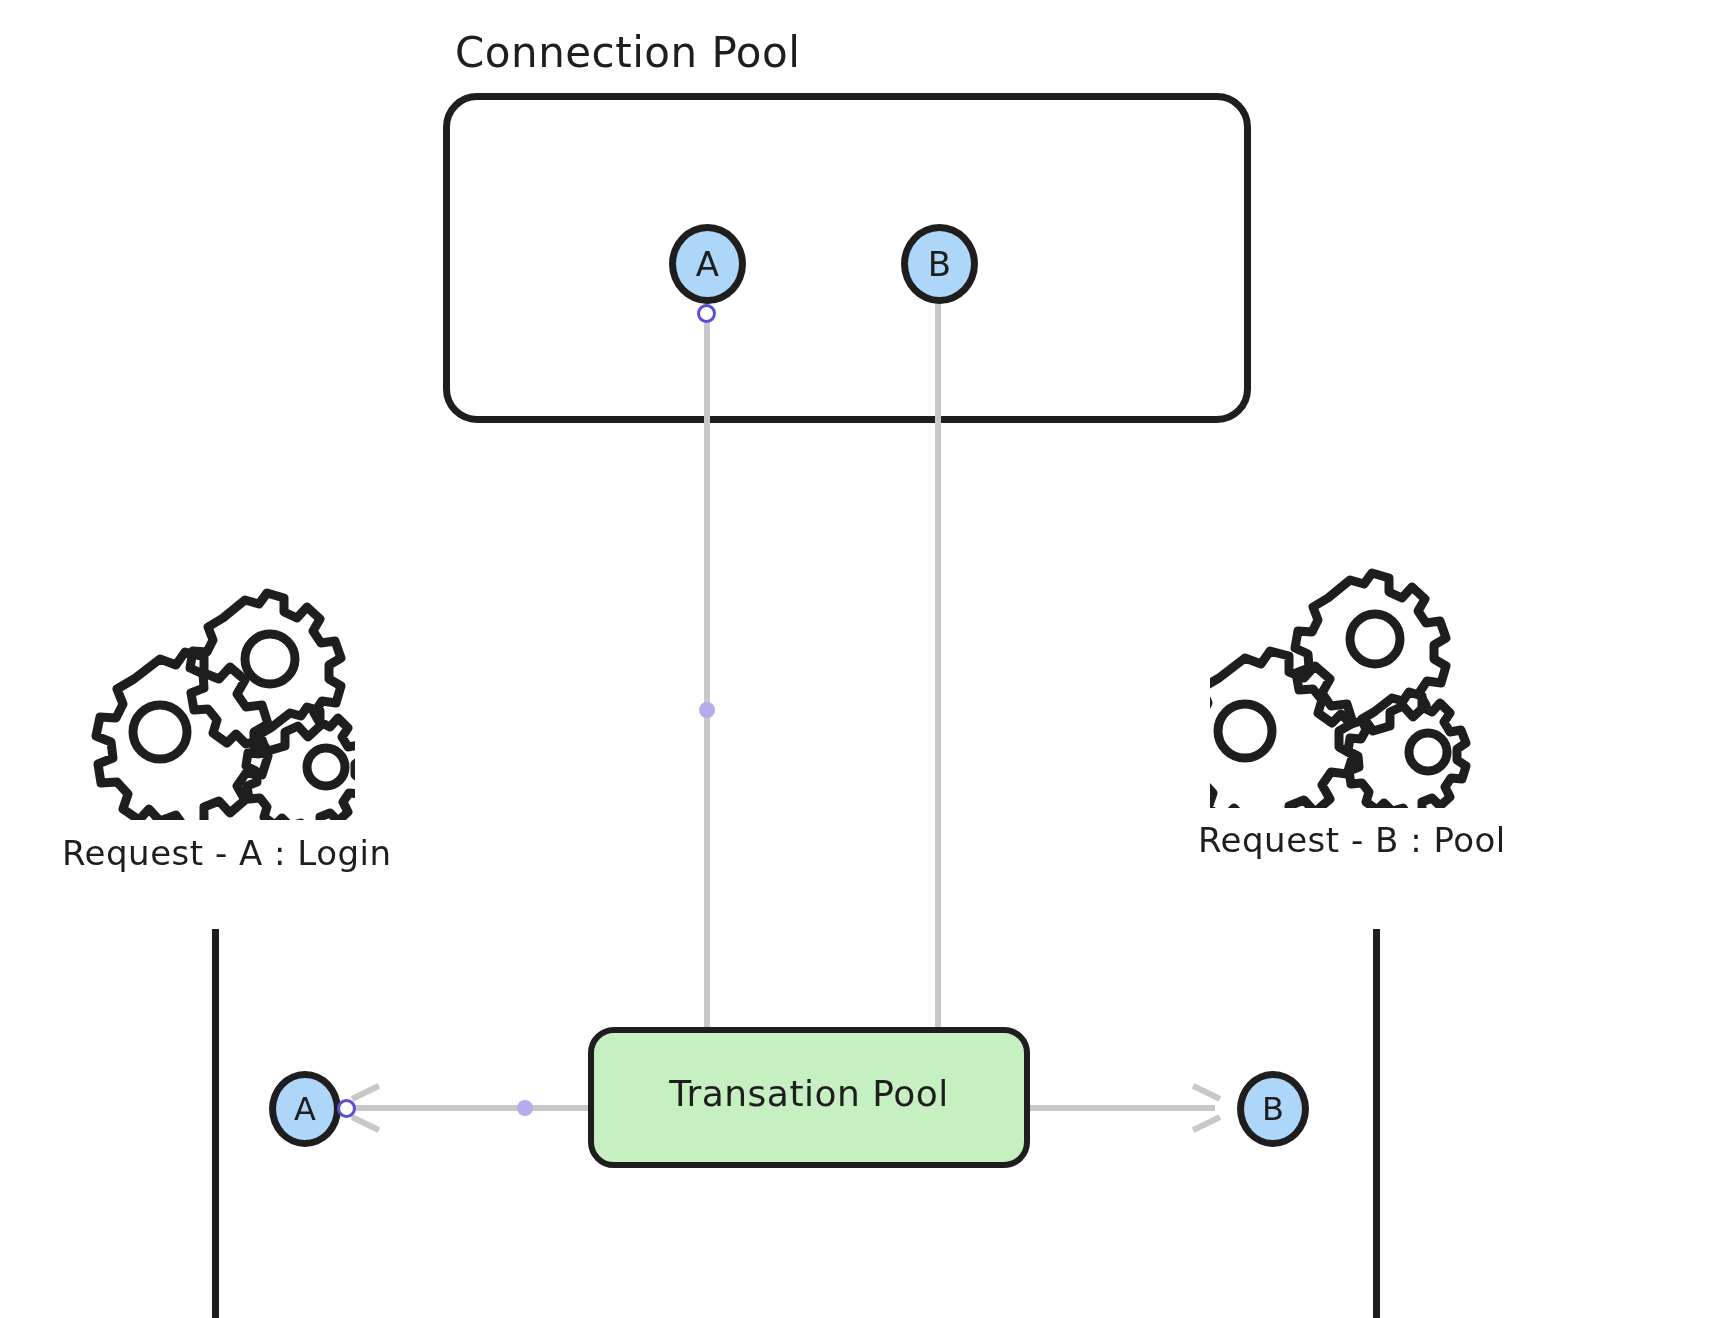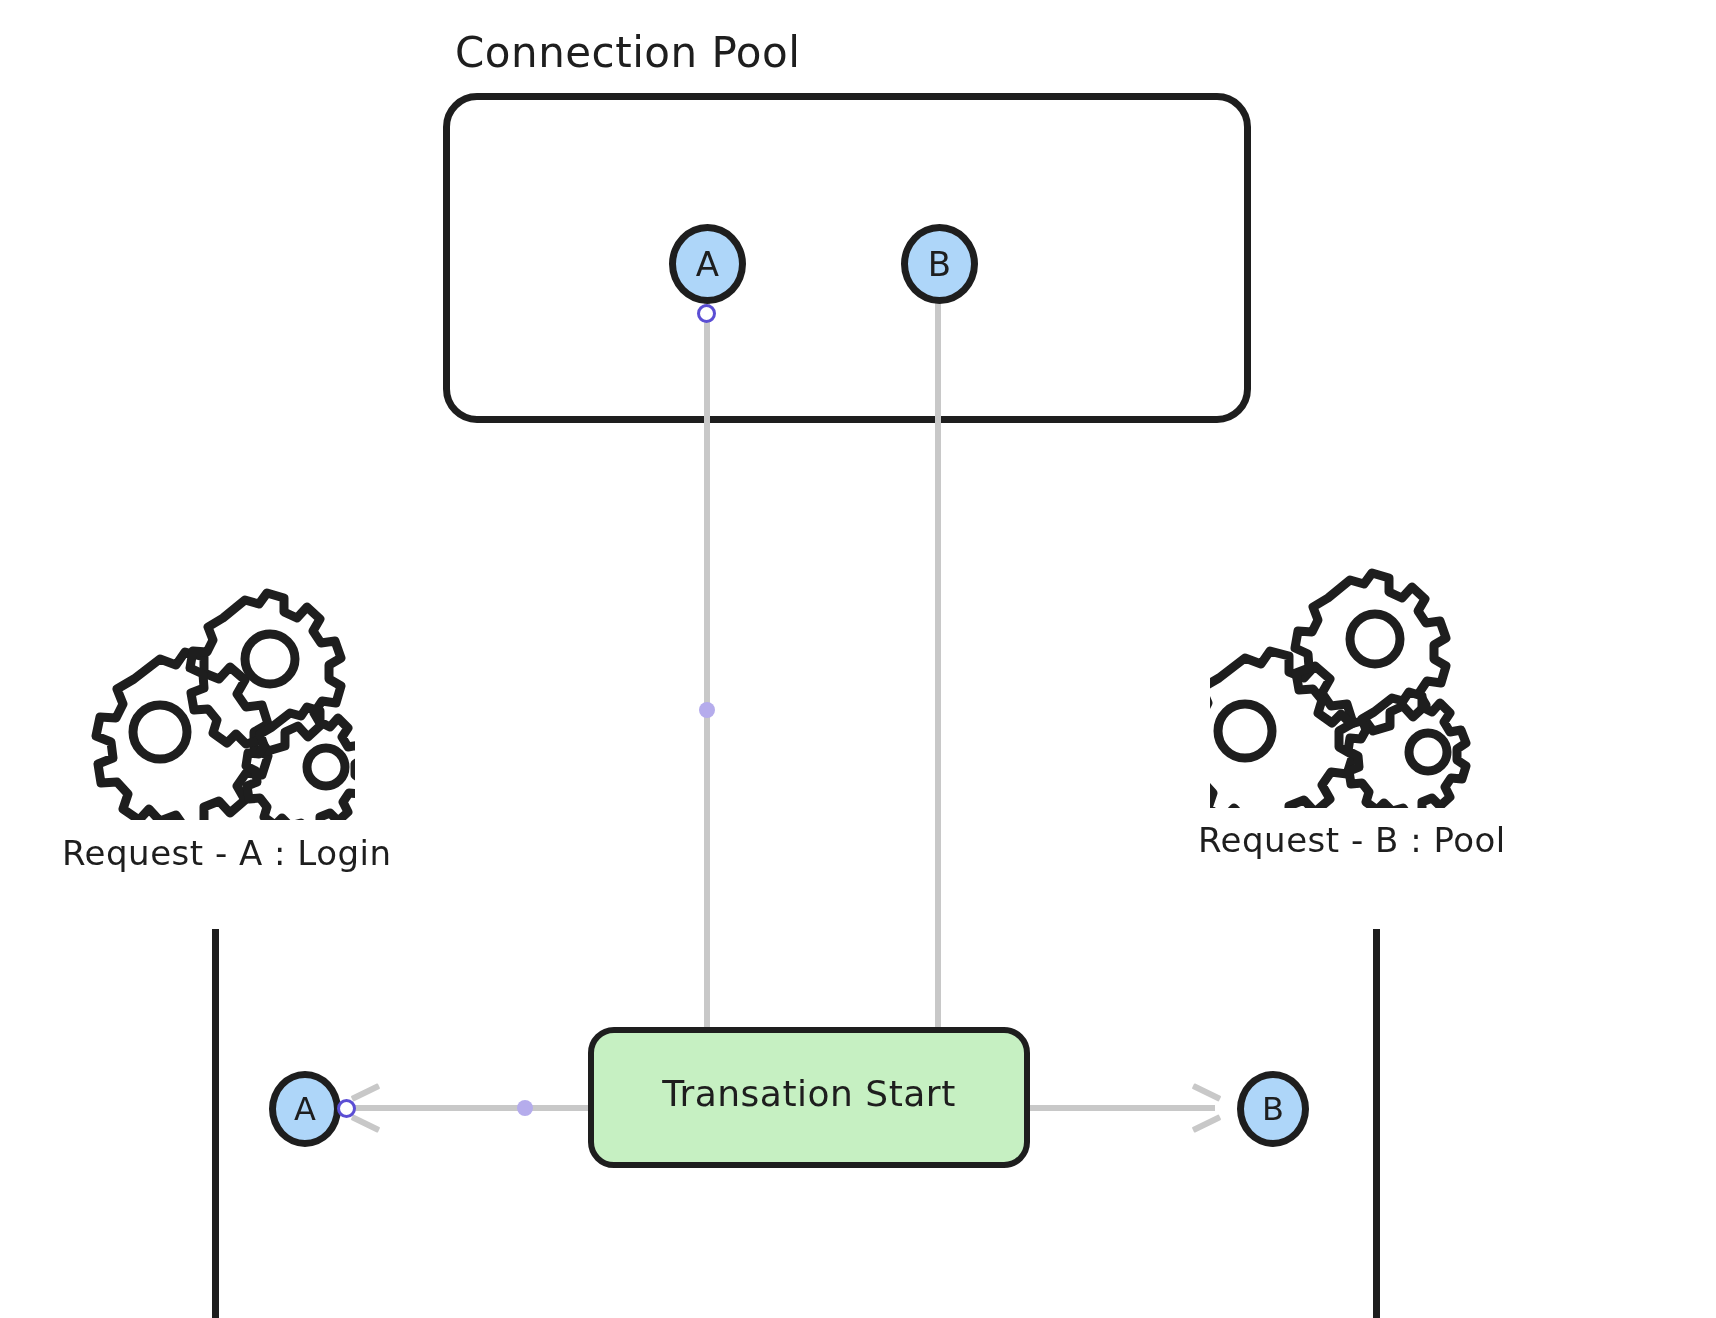--- a/index.html
+++ b/index.html
@@ -219,21 +219,21 @@
       <span></span>
   </div>
 
   <div class="abs hline-gray" id="line-right-horiz"></div>
   <div class="abs arrowhead" id="arrow-right">
     <span></span>
       <span></span>
   </div>
 
   <div class="abs" id="green-box"></div>
-  <div class="abs hand" id="green-box-label">Transation Start</div>
+  <div class="abs hand" id="green-box-label">Transation Pool</div>
 
   <div class="abs node" id="node-a-bottom">
     <span>A</span>
   </div>
   <div class="abs handle-ring" id="handle-a-bottom"></div>
 
   <div class="abs node" id="node-b-bottom">
     <span>B</span>
   </div>
 

